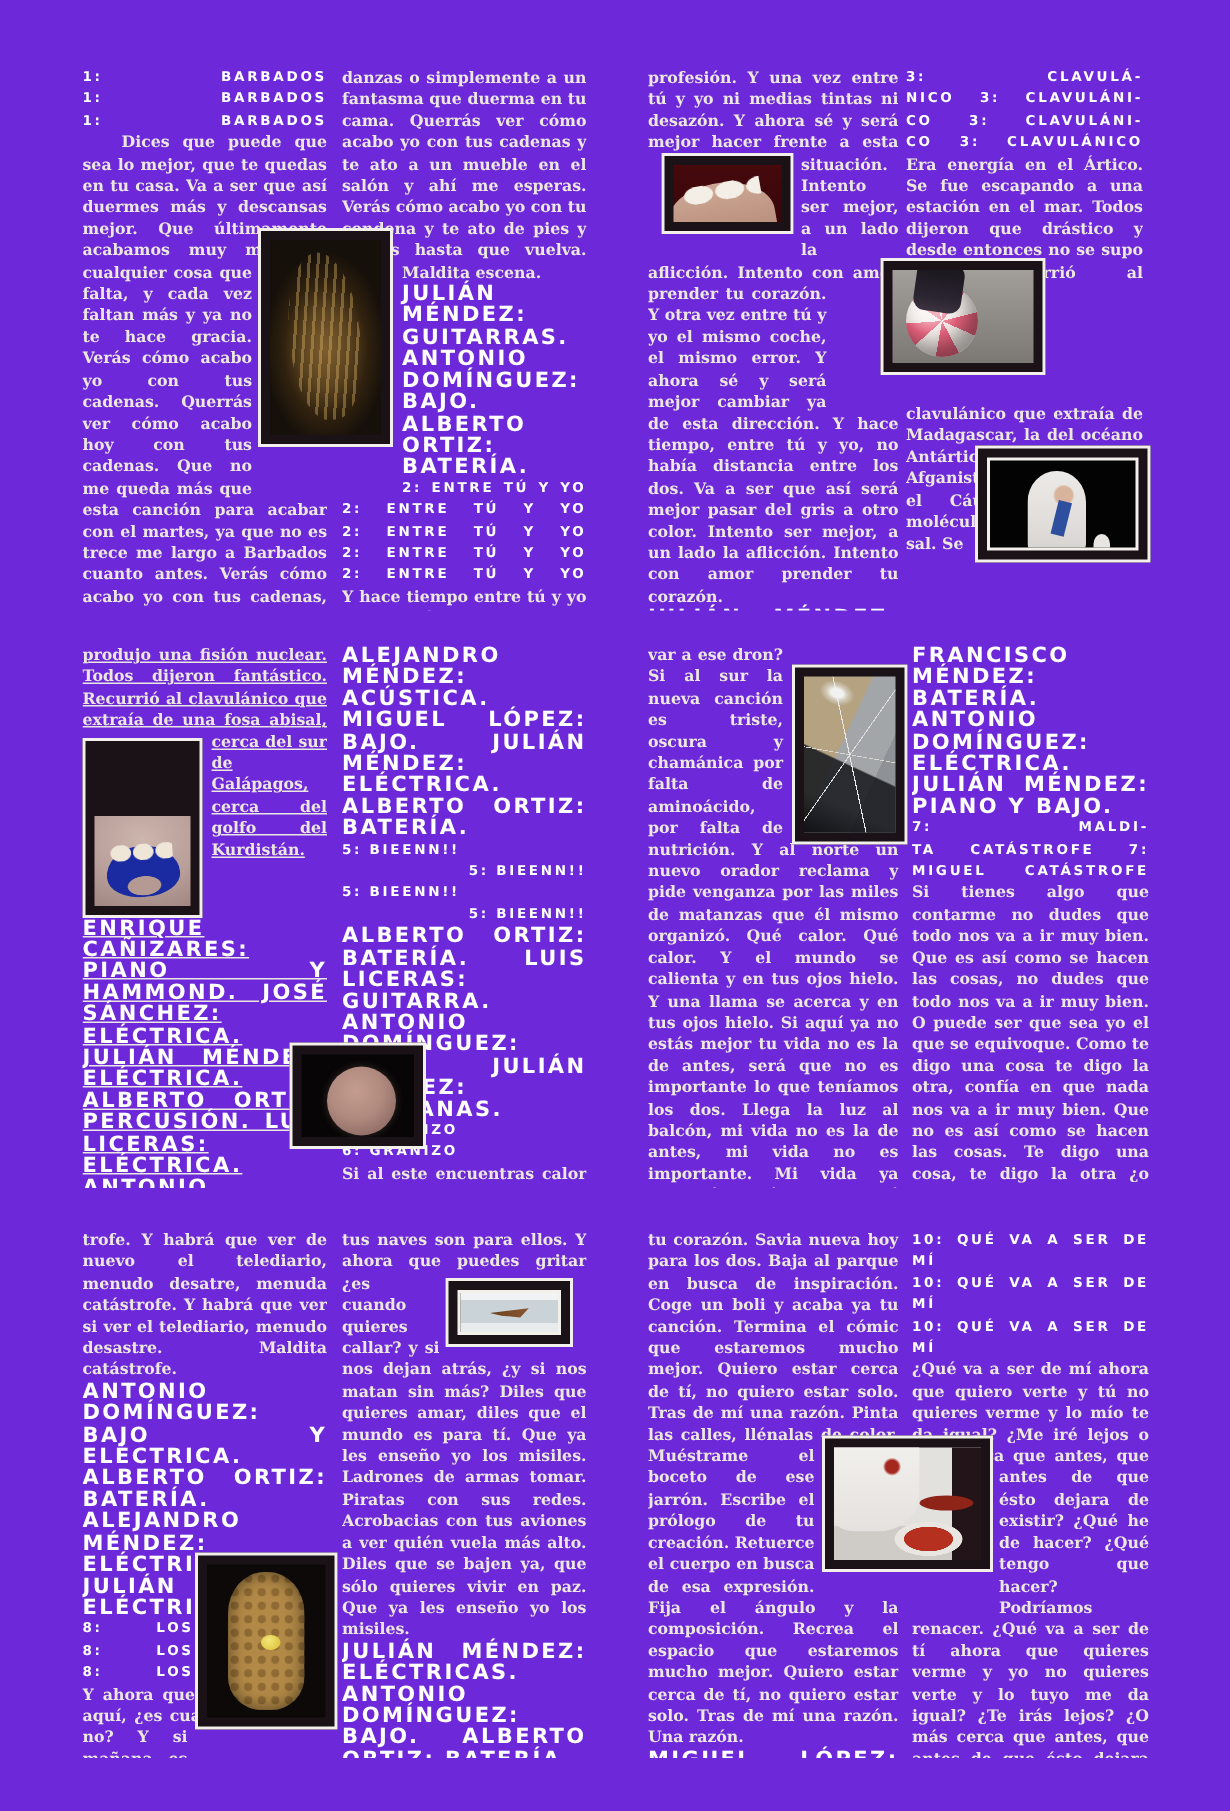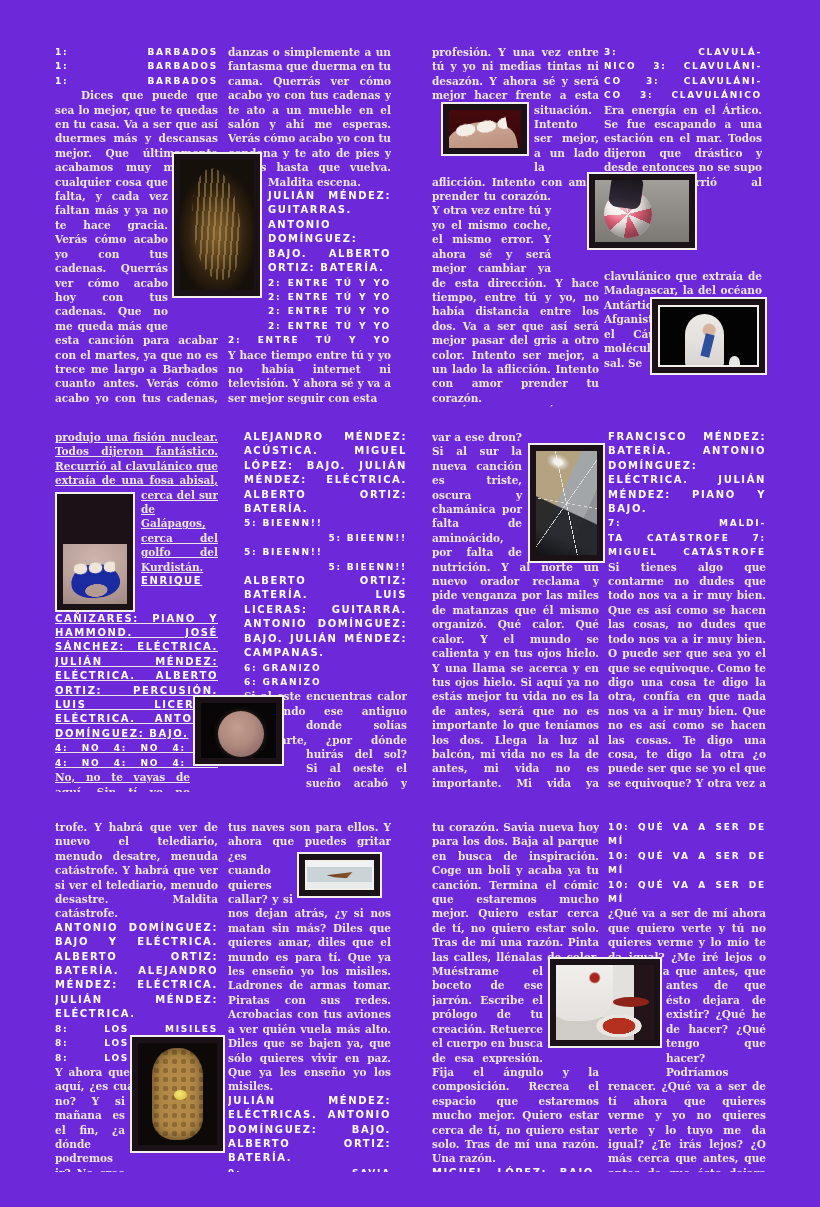--- a/index.html
+++ b/index.html
@@ -3,21 +3,21 @@
 <meta charset="utf-8">
 <style>
   html,body{margin:0;padding:0;background:#000;}
   #page{position:relative;width:820px;height:1207px;background:#6d28d9;overflow:hidden;
         font-family:"DejaVu Serif",serif;}
   .column{position:absolute;overflow:hidden;color:#ece7e1;font-weight:bold;
           font-size:10.5px;line-height:14.4px;text-align:justify;}
   p.body{margin:0;text-align:justify;font-family:"DejaVu Serif",serif;}
   p.body.indent{text-indent:26px;}
   p.credit{margin:0;font-family:"DejaVu Sans",sans-serif;font-weight:bold;color:#ffffff;
-           font-size:10px;letter-spacing:1.6px;line-height:14.4px;text-align:justify;}
+           font-size:14px;letter-spacing:1.6px;line-height:14.4px;text-align:justify;}
   .title{font-family:"DejaVu Sans",sans-serif;font-weight:bold;color:#ffffff;
          font-size:9px;letter-spacing:1.8px;line-height:14.4px;}
   .tline.just{text-align:justify;text-align-last:justify;}
   .tline.left{text-align:left;}
   .tline.right{text-align:right;}
   .fl{display:block;}
   .fl.left{float:left;margin-right:0;}
   .fl.right{float:right;margin-left:0;}
   .frame{position:absolute;box-sizing:border-box;border:2px solid #f3f0ec;
          padding:6px;background:#1a1216;}
@@ -140,21 +140,21 @@
     </div>
     <div class="column" style="left: 55px; top: 430px; width: 163px; height: 362px; text-decoration: underline;">
       <p class="body">produjo una fisión nuclear. Todos dijeron fantástico. Recurrió al clavulánico que extraía de una fosa <span class="fl left" style="width: 86px; height: 124px;"></span>abisal, cerca del sur de Galápagos, cerca del golfo del Kurdistán. </p>
       <p class="credit">ENRIQUE CAÑIZARES: PIANO Y HAMMOND. JOSÉ SÁNCHEZ: ELÉCTRICA. JULIÁN MÉNDEZ: ELÉCTRICA. ALBERTO ORTIZ: PERCUSIÓN. LUIS LICERAS: ELÉCTRICA. ANTONIO DOMÍNGUEZ: BAJO.</p>
       <div class="title">
         <div class="tline just">4: NO 4: NO 4: NO</div>
         <div class="tline just">4: NO 4: NO 4: NO</div>
       </div>
       <p class="body"><span class="fl right" style="width: 28px; height: 76px;"></span>No, no te vayas de aquí. Sin tí yo no quiero vivir. No, no te vayas de aquí. Sin tí yo no puedo vivir.</p>
     </div>
-    <div class="column" style="left: 244px; top: 430px; width: 163px; height: 362px;">
+    <div class="column" style="left: 228px; top: 430px; width: 163px; height: 362px;">
       <p class="credit">ALEJANDRO MÉNDEZ: ACÚSTICA. MIGUEL LÓPEZ: BAJO. JULIÁN MÉNDEZ: ELÉCTRICA. ALBERTO ORTIZ: BATERÍA.</p>
       <div class="title">
         <div class="tline left">5: BIEENN!!</div>
         <div class="tline right">5: BIEENN!!</div>
         <div class="tline left">5: BIEENN!!</div>
         <div class="tline right">5: BIEENN!!</div>
       </div>
       <p class="credit">ALBERTO ORTIZ: BATERÍA. LUIS LICERAS: GUITARRA. ANTONIO DOMÍNGUEZ: BAJO. JULIÁN MÉNDEZ: CAMPANAS.</p>
       <div class="title">
         <div class="tline left">6: GRANIZO</div>

